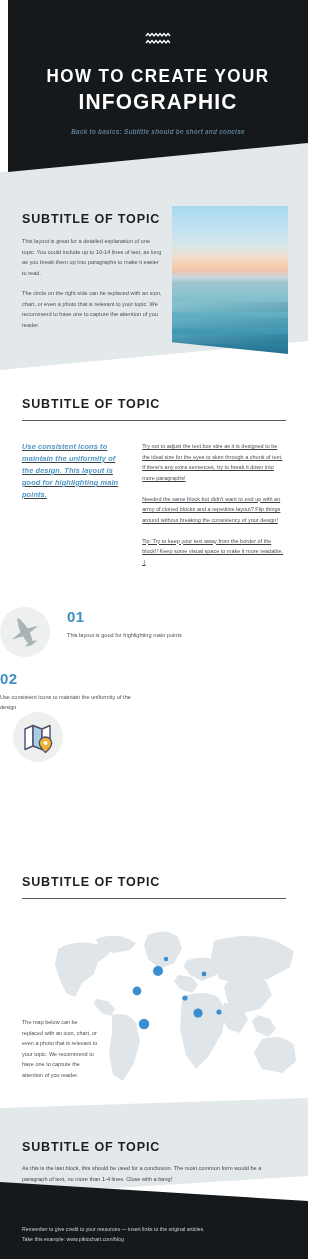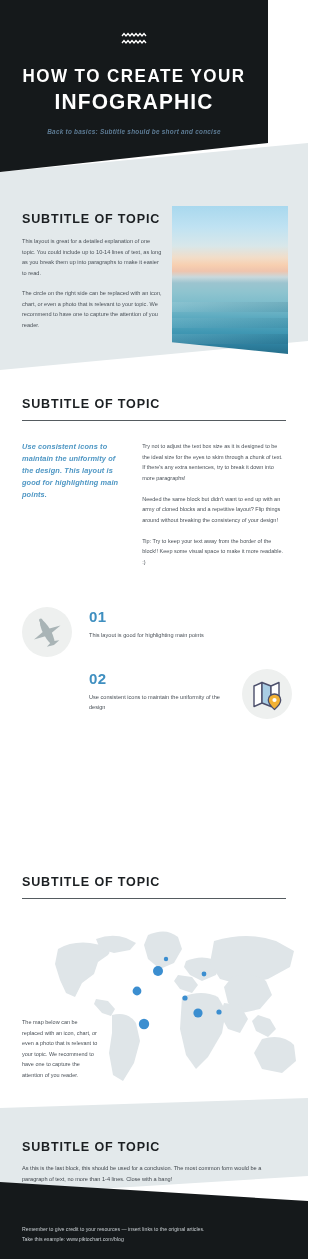--- a/index.html
+++ b/index.html
@@ -9,21 +9,21 @@
     background:#ffffff;
     width:308px;
     height:1259px;
     position:relative;
     overflow:hidden;
     color:#3b4045;
   }
 
   
   .hero {
-    position:absolute; top:0; left:0; width:268px; height:172px;
+    position:absolute; top:0; left:8px; width:300px; height:172px;
     background:#15191b;
     clip-path: polygon(0 0, 100% 0, 100% 143px, 0 172px);
     z-index:2;
   }
   .hero-inner { padding-top:32px; text-align:center; }
   .wave-mark { display:block; margin:0 auto 20px; }
   .hero-title-1 {
     font-family:"Liberation Sans Narrow","Liberation Sans",sans-serif;
     font-weight:700; color:#ffffff;
     font-size:18.5px; letter-spacing:1.6px;
@@ -79,21 +79,21 @@
 
   
   .sec2 { position:absolute; left:0; top:396px; width:308px; z-index:3; }
   .head-rule {
     font-family:"Liberation Sans Narrow","Liberation Sans",sans-serif;
     font-weight:700; font-size:13.5px; letter-spacing:.9px;
     color:#1b1f22; text-transform:uppercase;
     transform:scaleX(.93); transform-origin:left center;
   }
   .rule { height:1px; background:#555b60; margin-top:9px; }
-  .sec2-cols { display:flex; margin-top:20px; gap:18px; }
+  .sec2-cols { display:flex; margin-top:20px; gap:18px;text-decoration:underline; }
   .sec2-left { width:103px; }
   .sec2-left p {
     font-size:7.4px; line-height:1.62; font-style:italic; font-weight:700;
     color:#4f97c4; letter-spacing:.1px;
   }
   .sec2-right { width:145px; }
   .sec2-right p { font-size:5.5px; line-height:1.94; color:#4a5158; }
   .sec2-right p + p { margin-top:10px; }
 
   
@@ -181,38 +181,38 @@
         <p>Try not to adjust the text box size as it is designed to be the ideal size for the eyes to skim through a chunk of text. If there's any extra sentences, try to break it down into more paragraphs!</p>
         <p>Needed the same block but didn't want to end up with an army of cloned blocks and a repetitive layout? Flip things around without breaking the consistency of your design!</p>
         <p>Tip: Try to keep your text away from the border of the block!! Keep some visual space to make it more readable. :)</p>
       </div>
     </div>
   </div>
 </div>
 
 <div class="nums">
 
-  <div class="num-row" style="padding-left:22px;">
+  <div class="num-row" style="">
     <div class="icon-circle">
       <svg width="34" height="34" viewBox="0 0 34 34">
         <g fill="#a9b4b6" transform="rotate(-28 17 17)">
           <ellipse cx="17" cy="17.5" rx="4" ry="13.5"></ellipse>
           <path d="M2 17.5 L17 14.2 L32 17.5 L17 20.8 Z"></path>
           <path d="M10 30 L17 27.4 L24 30 L17 31.8 Z"></path>
           <rect x="15.3" y="2" width="3.4" height="6" rx="1.6"></rect>
         </g>
       </svg>
     </div>
     <div class="num-txt" style="margin-left:17px; width:140px;">
       <div class="num-lbl">01</div>
       <div class="num-desc">This layout is good for highlighting main points</div>
     </div>
   </div>
 
-  <div class="num-row r2" style="padding-left:89px;">
+  <div class="num-row r2" style="flex-direction:column;">
     <div class="num-txt" style="width:140px;">
       <div class="num-lbl">02</div>
       <div class="num-desc">Use consistent icons to maintain the uniformity of the design</div>
     </div>
     <div class="icon-circle" style="margin-left:13px;">
       <svg width="34" height="34" viewBox="0 0 34 34">
         <path d="M4 9 L12 5.5 L12 26 L4 29.5 Z" fill="#ffffff" stroke="#4c4f6b" stroke-width="1.4" stroke-linejoin="round"></path>
         <path d="M12 5.5 L21 9 L21 29.5 L12 26 Z" fill="#a9cde4" stroke="#4c4f6b" stroke-width="1.4" stroke-linejoin="round"></path>
         <path d="M21 9 L29 5.5 L29 26 L21 29.5 Z" fill="#ffffff" stroke="#4c4f6b" stroke-width="1.4" stroke-linejoin="round"></path>
         <path d="M24.5 17 c3.6 0 6.2 2.7 6.2 6 0 4.3-6.2 9.4-6.2 9.4 S18.3 27.3 18.3 23 c0-3.3 2.6-6 6.2-6 z" fill="#f2b134" stroke="#4c4f6b" stroke-width="1.3"></path>

